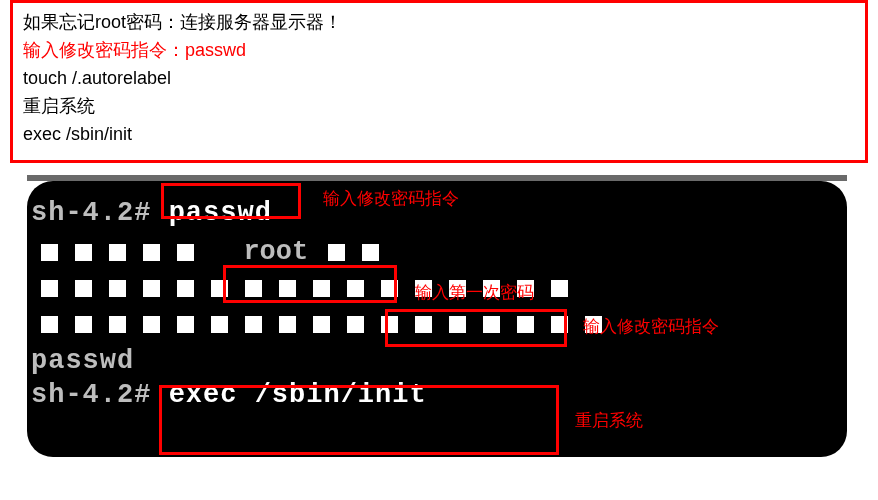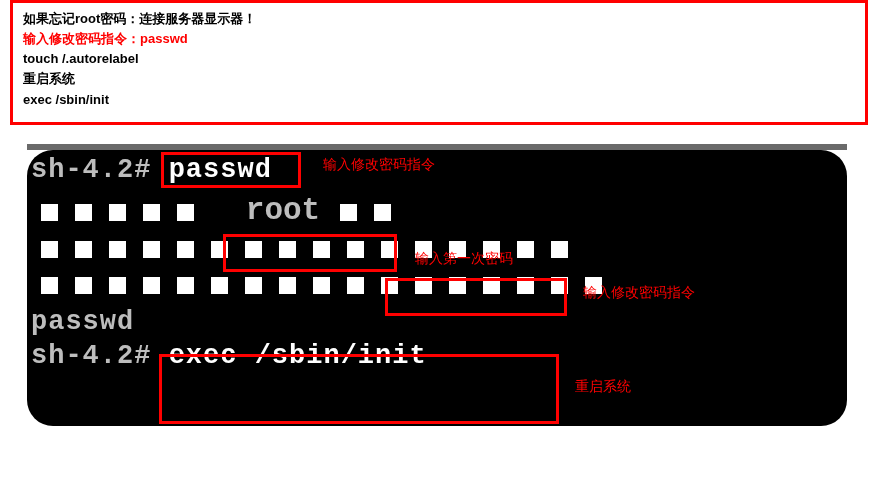--- a/index.html
+++ b/index.html
@@ -4,44 +4,44 @@
   <style>
     * { margin: 0; padding: 0; box-sizing: border-box; }
     body {
       font-family: "Microsoft YaHei", SimHei, sans-serif;
       background: #fff;
       padding: 0;
       width: 878px;
     }
     .instruction-box {
       border: 3px solid #ff0000;
-      margin: 0 10px 19px 10px;
+      margin: 0 10px 12px 10px;
       padding: 6px 10px 12px 10px;
-      font-size: 13px;
-      font-weight: bold;
+      font-size: 18px;
+      font-weight: normal;
       line-height: 1.55;
     }
     .instruction-box .line1 { color: #000; }
     .instruction-box .line2 { color: #ff0000; }
     .instruction-box .line3,
     .instruction-box .line4,
     .instruction-box .line5,
     .instruction-box .line6 { color: #000; }
 
     .terminal-wrap {
       margin: 0 27px;
       position: relative;
     }
     .terminal {
       background: #000;
       font-family: "Courier New", monospace;
       font-size: 27px;
       font-weight: bold;
       color: #fff;
-      padding: 4px 4px 4px 4px;
+      padding: 16px 4px 4px 4px;
       position: relative;
       width: 820px;
       height: 276px;
       overflow: hidden;
       border-radius: 26px;
     }
     .trow {
       white-space: pre;
       line-height: 1.25;
       letter-spacing: 1px;
@@ -49,21 +49,21 @@
     .grey { color: #bdbdbd; }
     .redbox {
       position: absolute;
       border: 3px solid #ff0000;
       background: transparent;
     }
     .redlabel {
       position: absolute;
       color: #ff0000;
       font-family: "Microsoft YaHei", SimHei, sans-serif;
-      font-size: 14px;
+      font-size: 17px;
       font-weight: normal;
     }
     .topbar {
       height: 6px;
       background: #6a6a6a;
       width: 820px;
     }
     .sq { display:inline-block; width:17px; height:17px; background:#fff; margin-right:17px; vertical-align:middle; }
     .sqrow { padding-left:10px; margin-top:6px; margin-bottom:6px; }
   </style>
@@ -75,21 +75,21 @@
   <div class="line2">输入修改密码指令：passwd</div>
   <div class="line4">touch /.autorelabel</div>
   <div class="line5">重启系统</div>
   <div class="line6">exec /sbin/init</div>
 </div>
 
 <div class="terminal-wrap">
   <div class="topbar"></div>
   <div class="terminal">
     <div class="trow"><span class="grey">sh-4.2# </span><span>passwd</span></div>
-    <div class="sqrow"><span class="sq"></span><span class="sq"></span><span class="sq"></span><span class="sq"></span><span class="sq"></span>&nbsp;<span class="grey" style="font-family:'Courier New';font-size:31px;">        root</span><span class="sq" style="margin-left:20px;"></span><span class="sq"></span></div>
+    <div class="sqrow"><span class="sq"></span><span class="sq"></span><span class="sq"></span><span class="sq"></span><span class="sq"></span>&nbsp;<span class="grey" style="font-family:'Courier New';font-size:27px;">        root</span><span class="sq" style="margin-left:20px;"></span><span class="sq"></span></div>
     <div class="sqrow"><span class="sq"></span><span class="sq"></span><span class="sq"></span><span class="sq"></span><span class="sq"></span><span class="sq"></span><span class="sq"></span><span class="sq"></span><span class="sq"></span><span class="sq"></span><span class="sq"></span><span class="sq"></span><span class="sq"></span><span class="sq"></span><span class="sq"></span><span class="sq"></span></div>
     <div class="sqrow"><span class="sq"></span><span class="sq"></span><span class="sq"></span><span class="sq"></span><span class="sq"></span><span class="sq"></span><span class="sq"></span><span class="sq"></span><span class="sq"></span><span class="sq"></span><span class="sq"></span><span class="sq"></span><span class="sq"></span><span class="sq"></span><span class="sq"></span><span class="sq"></span><span class="sq"></span></div>
     <div class="trow grey">passwd</div>
     <div class="trow"><span class="grey">sh-4.2# </span><span>exec /sbin/init</span></div>
 
     <div class="redbox" style="left:134px; top:2px; width:140px; height:36px;"></div>
     <div class="redbox" style="left:196px; top:84px; width:174px; height:38px;"></div>
     <div class="redbox" style="left:358px; top:128px; width:182px; height:38px;"></div>
     <div class="redbox" style="left:132px; top:204px; width:400px; height:70px;"></div>
 

